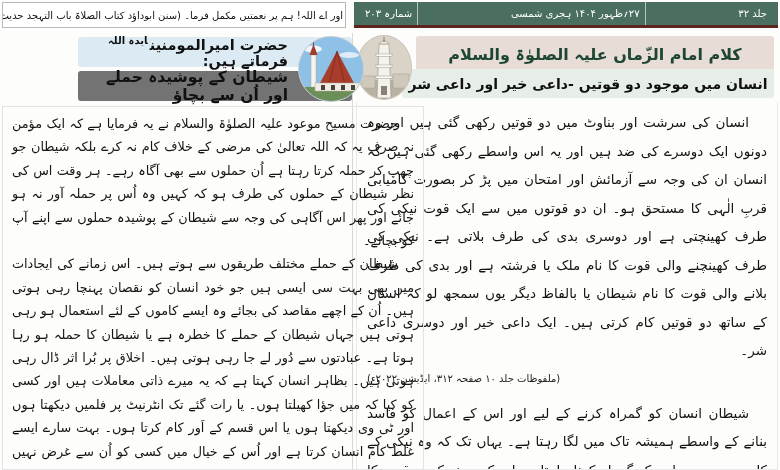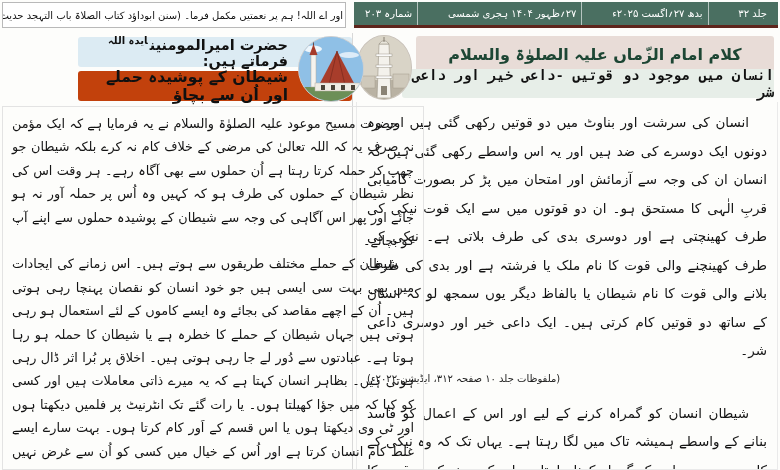--- a/index.html
+++ b/index.html
@@ -37,21 +37,21 @@
   .kalam-header{position:relative;height:66px;}
   .kalam-band1{
     position:absolute;top:2px;right:4px;left:62px;height:36px;
     background:#e8dcd7;border-radius:3px;
     display:flex;align-items:center;justify-content:center;
   }
   .kalam-band1 .t{font-size:16px;font-weight:700;color:#1d4634;}
   .kalam-band2{
     position:absolute;top:35px;right:4px;left:48px;height:29px;
     background:#e7eee8;border-radius:3px;
-    display:flex;align-items:center;font-family:Liberation Mono, monospace;
+    display:flex;align-items:center;justify-content:center;
   }
   .kalam-band2 .t{font-size:14px;font-weight:700;color:#101010;}
   .minaret-photo{
     position:absolute;top:1px;left:2px;width:54px;height:63px;
     border-radius:50%;overflow:hidden;border:1px solid #c9c2ba;background:#d7d3c8;
   }
   .kalam-body{
     position:absolute;top:68px;bottom:0;right:0;left:2px;
     border:1px solid #eaeaea;border-top:none;box-sizing:border-box;
     padding:6px 10px 0 10px;overflow:hidden;
@@ -70,21 +70,21 @@
   .huzoor-header{position:relative;height:70px;}
   .huzoor-band1{
     position:absolute;top:3px;left:76px;right:74px;height:30px;
     background:#dcebf3;border-radius:3px;
     display:flex;align-items:center;justify-content:center;padding-right:64px;box-sizing:border-box;
   }
   .huzoor-band1 .t{font-size:14.5px;font-weight:700;color:#101010;}
   .huzoor-band1 sup{font-size:10px;font-weight:700;margin:0 2px;}
   .huzoor-band2{
     position:absolute;top:37px;left:76px;right:74px;height:30px;
-    background:#c2410c;border-radius:3px;
+    background:#737373;border-radius:3px;
     display:flex;align-items:center;justify-content:center;padding-right:64px;box-sizing:border-box;
   }
   .huzoor-band2 .t{font-size:15.5px;font-weight:700;color:#101010;}
   .mosque-photo{
     position:absolute;top:2px;right:62px;width:64px;height:64px;
     border-radius:50%;overflow:hidden;border:1px solid #cfcfcf;background:#9fc8e8;
   }
   .huzoor-body{
     position:absolute;top:72px;bottom:0;left:0;right:2px;
     border:1px solid #e3e3e3;box-sizing:border-box;
@@ -95,21 +95,20 @@
     text-align:justify;text-indent:16px;
   }
 </style>
 </head>
 <body>
 
 <div class="page">
 
   <div class="masthead-green">
     <span class="mast-item">جلد ۳۲</span>
-    <span class="mast-item">بدھ ۲۷؍اگست ۲۰۲۵ء</span>
     <span class="mast-item">۲۷؍ظہور ۱۴۰۴ ہجری شمسی</span>
     <span class="mast-item">شمارہ ۲۰۳</span>
   </div>
   <div class="hadith-box">
     <span>والا بنا اور اے اللہ! ہم پر نعمتیں مکمل فرما۔ (سنن ابوداؤد کتاب الصلاۃ باب التہجد حدیث ۹۲۹)</span>
   </div>
 
   <div class="col-divider"></div>
 
   <section class="col-kalam">

